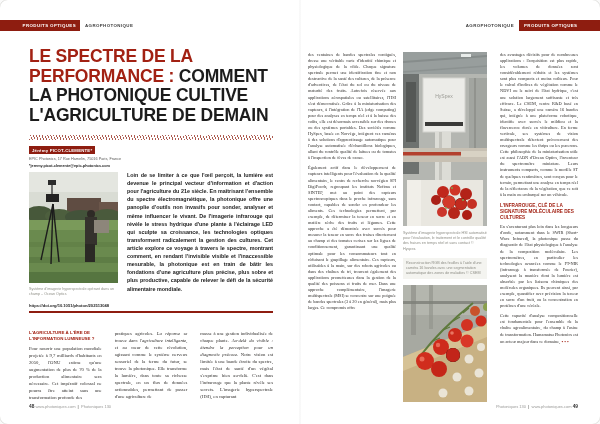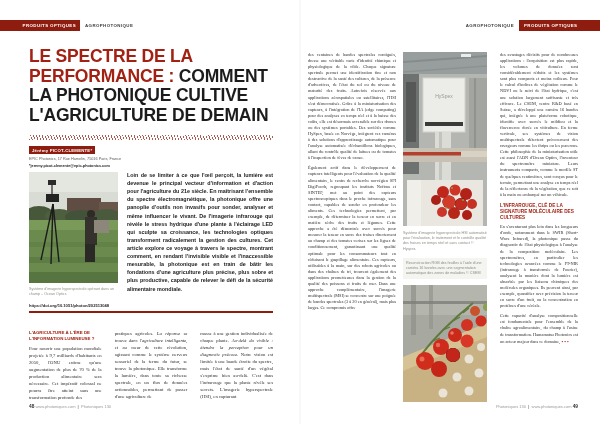--- a/index.html
+++ b/index.html
@@ -1,17 +1,17 @@
 <!DOCTYPE html>
 <html><head>
 <meta charset="utf-8">
 <style>
   html,body{margin:0;padding:0;background:#fafafa;}
   .spread{position:relative;width:600px;height:424px;background:#ffffff;outline:1px solid #e2e2df;
-          font-family:"Liberation Sans",sans-serif;overflow:hidden;}
+          font-family:"Liberation Sans",sans-serif;overflow:hidden;border-radius:8px;}
   .gutter{position:absolute;left:299px;top:0;width:2px;height:424px;
           background:linear-gradient(90deg,rgba(0,0,0,0),rgba(0,0,0,0.05),rgba(0,0,0,0));}
   
   .tab{position:absolute;top:20px;height:11px;background:#8e1d10;color:#fff;font-weight:bold;
        font-size:4.4px;letter-spacing:.4px;display:flex;align-items:center;}
   .tab-left{left:0;width:80px;justify-content:flex-end;padding-right:4px;box-sizing:border-box;}
   .tab-right{right:0;width:81px;justify-content:flex-start;padding-left:5px;box-sizing:border-box;}
   .tab-sec{position:absolute;top:20px;height:11px;display:flex;align-items:center;
            font-size:4.4px;font-weight:bold;color:#3c3c3c;letter-spacing:.4px;}
   .tab-sec-left{left:85px;} .tab-sec-right{right:86px;}

